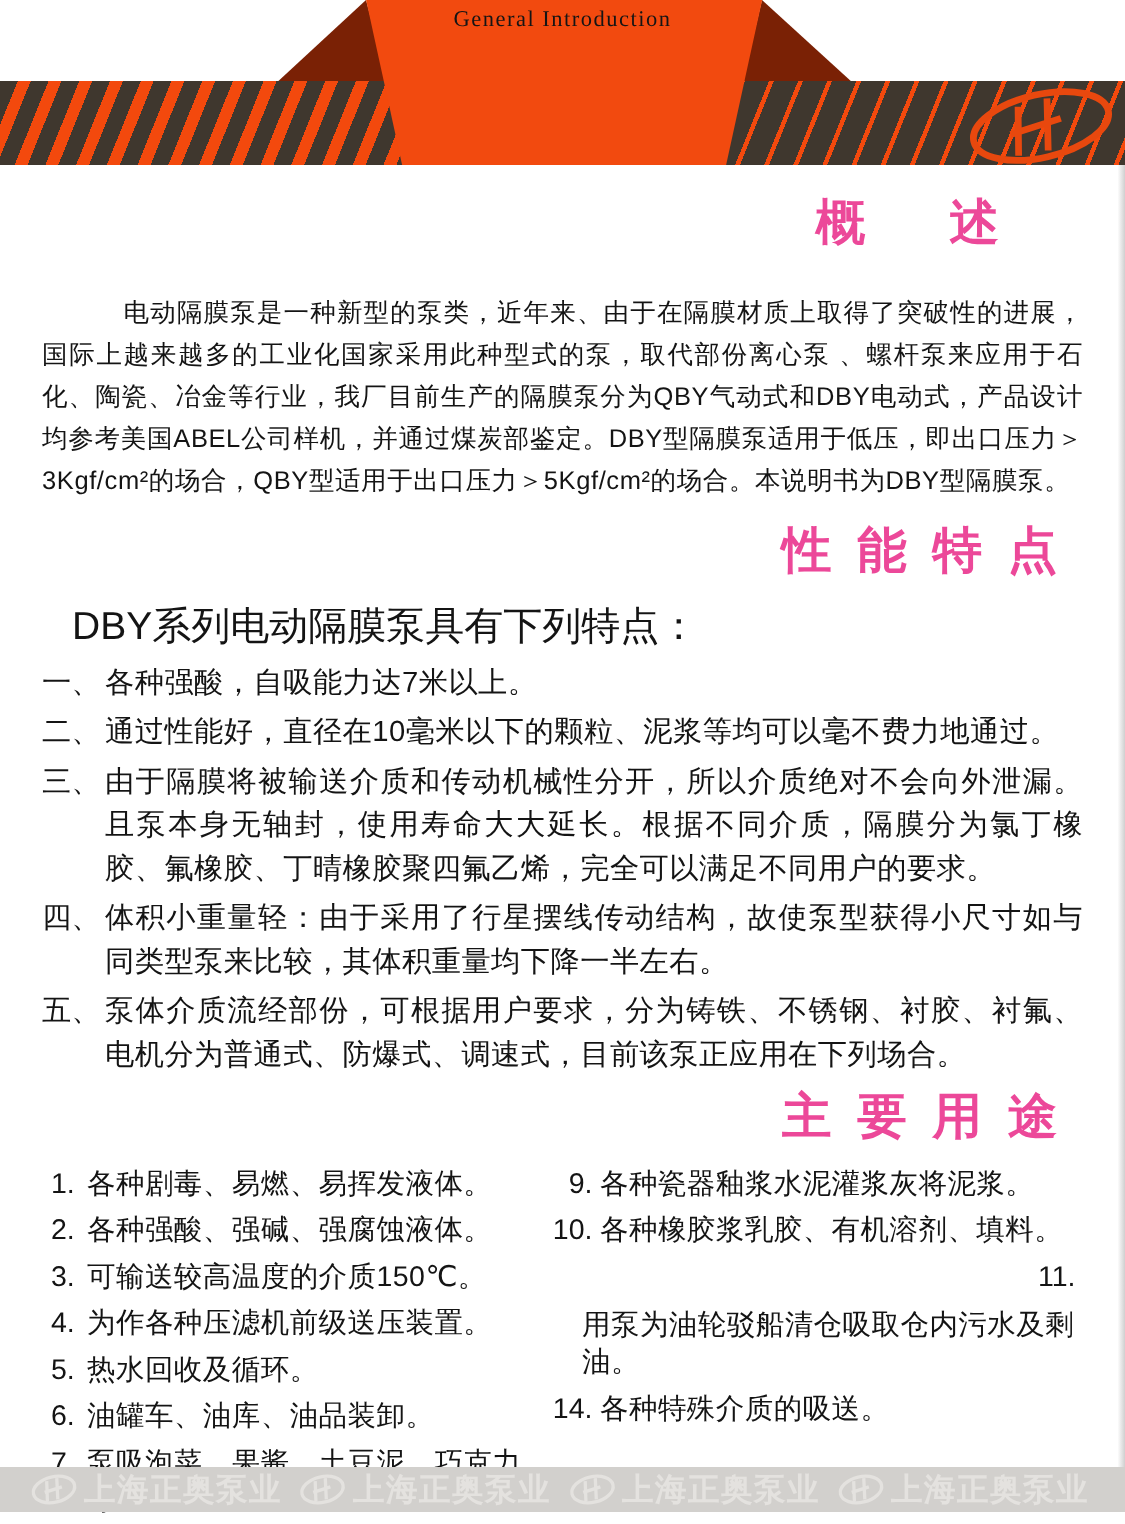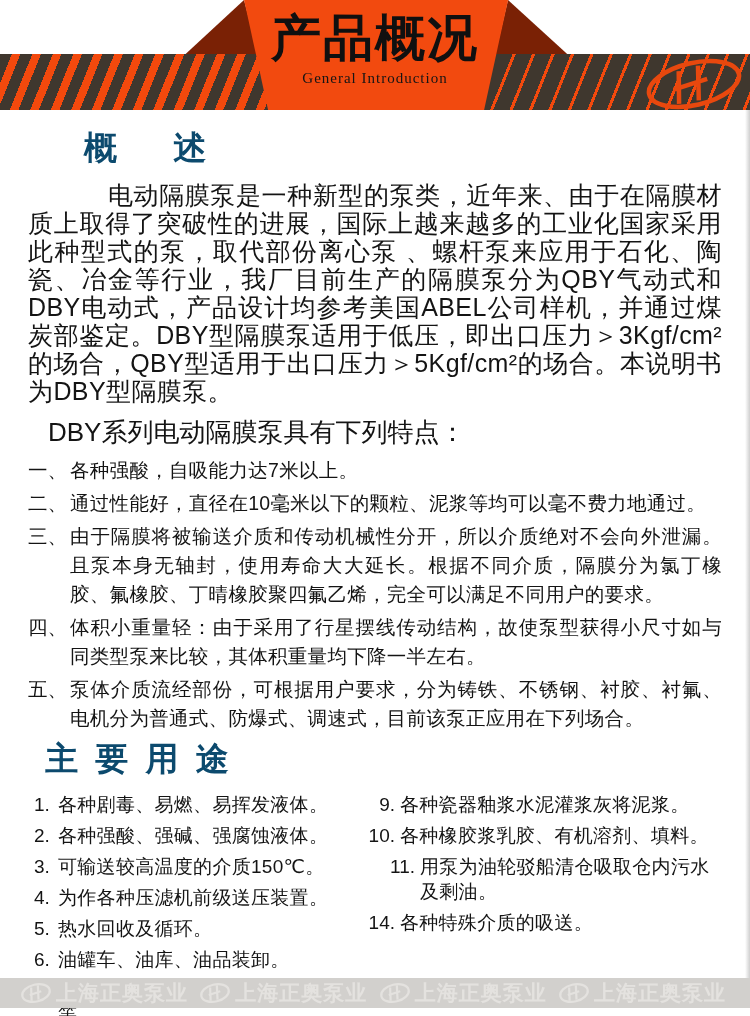--- a/index.html
+++ b/index.html
@@ -42,43 +42,43 @@
   .trap-sub {
     margin-top:5px;
     font-family:"Liberation Serif","DejaVu Serif",serif;
     font-size:15px; color:#151515; letter-spacing:1px;
   }
   .header-logo { position:absolute; top:58px; right:4px; z-index:2; }
 
   
   .main { padding:16px 28px 0 28px; }
   .heading {
-    text-align:left; font-weight:bold; font-size:33px; color:#0c4a6e;
+    text-align:right; font-weight:bold; font-size:33px; color:#ec4899;
   }
   .gap-wide { letter-spacing:1.7em; padding-left:1.7em; }
   .gap-med  { letter-spacing:0.52em; padding-left:0.52em; }
   .para {
-    margin-top:10px;
-    font-size:25px; line-height:28px; letter-spacing:0.4px;
+    margin-top:24px;
+    font-size:17px; line-height:28px; letter-spacing:0.4px;
     text-align:justify; text-indent:3.2em;
   }
   .h-features { margin-top:10px; }
   .feat-intro { margin:10px 0 6px 20px; font-size:26px; }
   .feat-item { display:flex; margin-bottom:4px; font-size:19.5px; line-height:29px; }
   .feat-num { flex:0 0 42px; }
   .feat-text { flex:1; text-align:justify; letter-spacing:0.3px; }
   .h-apps { }
   .apps { display:flex; margin-top:10px; }
   .col-left  { width:340px; padding-left:6px; }
   .col-right { width:354px; }
   .app-item { display:flex; font-size:19px; line-height:25px; margin-bottom:6px; }
   .num-l { flex:0 0 24px; }
   .num-r { flex:0 0 32px; text-align:right; padding-right:5px; }
   .app-text { flex:1; letter-spacing:0.3px; }
-  .indent { margin-left:20px; }
+  .indent { margin-left:20px;flex-direction:column; }
 
   
   .edge-shadow {
     position:absolute; right:0; top:110px; width:5px; height:870px;
     background:linear-gradient(to right,rgba(200,200,200,0),#cfcfcf);
   }
 
   
   .footer {
     position:absolute; left:0; top:978px; width:750px; height:30px;
@@ -95,36 +95,36 @@
 <body>
 
 <div class="page">
 
   <div class="header">
     <div class="stripe-band stripe-left"></div>
     <div class="stripe-band stripe-right"></div>
     <div class="tri tri-left"></div>
     <div class="tri tri-right"></div>
     <div class="trapezoid">
-      <div class="trap-title">产品概况</div>
       <div class="trap-sub">General Introduction</div>
     </div>
     <svg class="header-logo" width="104" height="52" viewBox="0 0 104 52">
       <g transform="rotate(-13 52 26)">
         <ellipse cx="52" cy="26" rx="46" ry="21" fill="none" stroke="#e8480e" stroke-width="4.5"></ellipse>
         <path d="M40 10 L33 42 M60 9 L53 43 M31 27 L66 24" fill="none" stroke="#e8480e" stroke-width="4.5"></path>
       </g>
     </svg>
   </div>
 
   <div class="main">
 
     <div class="heading gap-wide">概述</div>
     <p class="para">电动隔膜泵是一种新型的泵类，近年来、由于在隔膜材质上取得了突破性的进展，国际上越来越多的工业化国家采用此种型式的泵，取代部份离心泵 、螺杆泵来应用于石化、陶瓷、冶金等行业，我厂目前生产的隔膜泵分为QBY气动式和DBY电动式，产品设计均参考美国ABEL公司样机，并通过煤炭部鉴定。DBY型隔膜泵适用于低压，即出口压力＞3Kgf/cm²的场合，QBY型适用于出口压力＞5Kgf/cm²的场合。本说明书为DBY型隔膜泵。</p>
 
+    <div class="heading gap-med h-features">性能特点</div>
     <p class="feat-intro">DBY系列电动隔膜泵具有下列特点：</p>
 
     <div class="feat-item">
       <span class="feat-num">一、</span>
       <span class="feat-text">各种强酸，自吸能力达7米以上。</span>
     </div>
     <div class="feat-item">
       <span class="feat-num">二、</span>
       <span class="feat-text">通过性能好，直径在10毫米以下的颗粒、泥浆等均可以毫不费力地通过。</span>
     </div>

